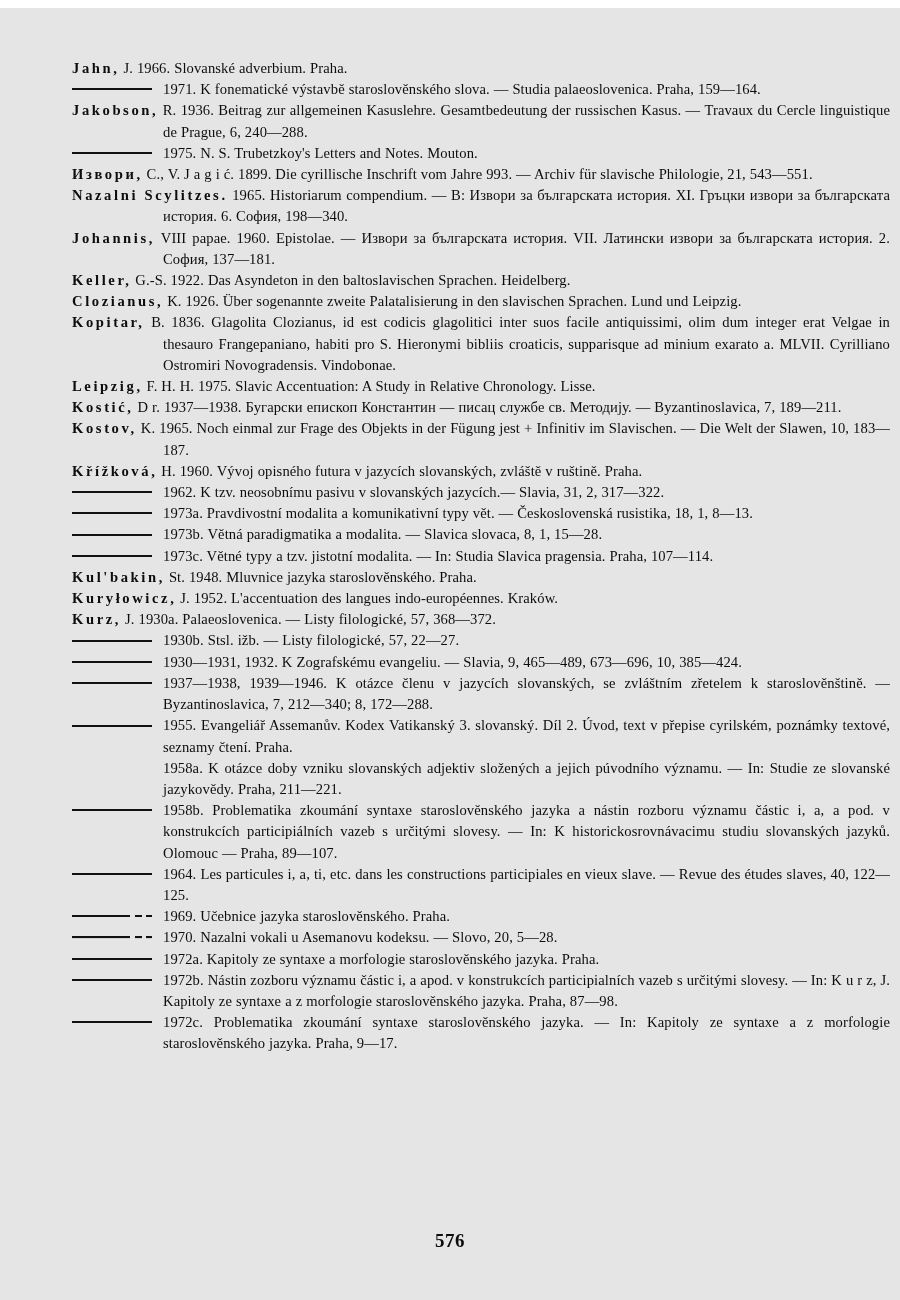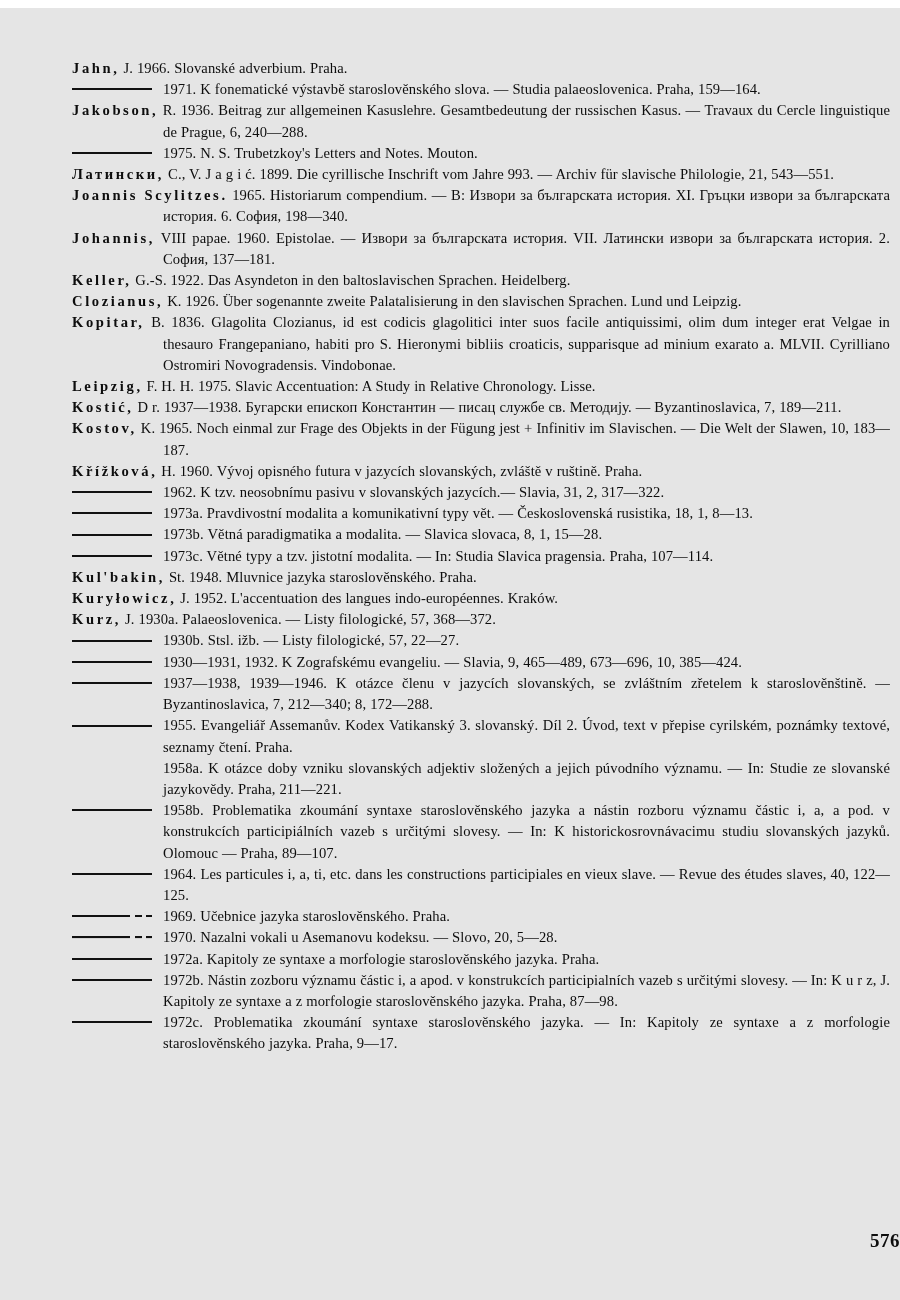--- a/index.html
+++ b/index.html
@@ -87,39 +87,39 @@
   }
 
   .it { }
 
   
   #folio {
     position: absolute;
     left: 0;
     top: 1222px;
     width: 900px;
-    text-align: right;
+    text-align: center;
     font-size: 19px;
     font-weight: 700;
     letter-spacing: 0.5px;
     font-family: "Liberation Serif", "DejaVu Serif", serif;
   }
 </style>
 </head>
 <body>
 
 <div id="page">
 
   <div id="biblio">
       <div class="entry"><span class="body"><span class="lead auto author">Jahn,</span> J. 1966. Slovanské adverbium. Praha.</span></div>
       <div class="entry"><span class="body"><span class="rule-dash"></span>1971. K fonematické výstavbě staroslověnského slova. — Studia palaeoslovenica. Praha, 159—164.</span></div>
       <div class="entry"><span class="body"><span class="lead auto author">Jakobson,</span> R. 1936. Beitrag zur allgemeinen Kasuslehre. Gesamtbedeutung der russischen Kasus. — Travaux du Cercle linguistique de Prague, 6, 240—288.</span></div>
       <div class="entry"><span class="body"><span class="rule-dash"></span>1975. N. S. Trubetzkoy's Letters and Notes. Mouton.</span></div>
-      <div class="entry"><span class="body"><span class="lead auto author">Латински,</span> C., V. J a g i ć. 1899. Die cyrillische Inschrift vom Jahre 993. — Archiv für slavische Philologie, 21, 543—551.</span></div>
-      <div class="entry"><span class="body"><span class="lead auto author">Joannis Scylitzes.</span> 1965. Historiarum compendium. — В: Извори за българската история. XI. Гръцки извори за българската история. 6. София, 198—340.</span></div>
+      <div class="entry"><span class="body"><span class="lead auto author">Извори,</span> C., V. J a g i ć. 1899. Die cyrillische Inschrift vom Jahre 993. — Archiv für slavische Philologie, 21, 543—551.</span></div>
+      <div class="entry"><span class="body"><span class="lead auto author">Nazalni Scylitzes.</span> 1965. Historiarum compendium. — В: Извори за българската история. XI. Гръцки извори за българската история. 6. София, 198—340.</span></div>
       <div class="entry"><span class="body"><span class="lead auto author">Johannis,</span> VIII papae. 1960. Epistolae. — Извори за българската история. VII. Латински извори за българската история. 2. София, 137—181.</span></div>
       <div class="entry"><span class="body"><span class="lead auto author">Keller,</span> G.-S. 1922. Das Asyndeton in den baltoslavischen Sprachen. Heidelberg.</span></div>
       <div class="entry"><span class="body"><span class="lead auto author">Clozianus,</span> K. 1926. Über sogenannte zweite Palatalisierung in den slavischen Sprachen. Lund und Leipzig.</span></div>
       <div class="entry"><span class="body"><span class="lead auto author">Kopitar,</span> B. 1836. Glagolita Clozianus, id est codicis glagolitici inter suos facile antiquissimi, olim dum integer erat Velgae in thesauro Frangepaniano, habiti pro S. Hieronymi bibliis croaticis, supparisque ad minium exarato a. MLVII. Cyrilliano Ostromiri Novogradensis. Vindobonae.</span></div>
       <div class="entry"><span class="body"><span class="lead auto author">Leipzig,</span> F. H. H. 1975. Slavic Accentuation: A Study in Relative Chronology. Lisse.</span></div>
       <div class="entry"><span class="body"><span class="lead auto author">Kostić,</span> D r. 1937—1938. Бугарски епископ Константин — писац службе св. Методију. — Byzantinoslavica, 7, 189—211.</span></div>
       <div class="entry"><span class="body"><span class="lead auto author">Kostov,</span> K. 1965. Noch einmal zur Frage des Objekts in der Fügung <span class="it">jest</span> + Infinitiv im Slavischen. — Die Welt der Slawen, 10, 183—187.</span></div>
       <div class="entry"><span class="body"><span class="lead auto author">Křížková,</span> H. 1960. Vývoj opisného futura v jazycích slovanských, zvláště v ruštině. Praha.</span></div>
       <div class="entry"><span class="body"><span class="rule-dash"></span>1962. K tzv. neosobnímu pasivu v slovanských jazycích.— Slavia, 31, 2, 317—322.</span></div>
       <div class="entry"><span class="body"><span class="rule-dash"></span>1973a. Pravdivostní modalita a komunikativní typy vět. — Československá rusistika, 18, 1, 8—13.</span></div>

